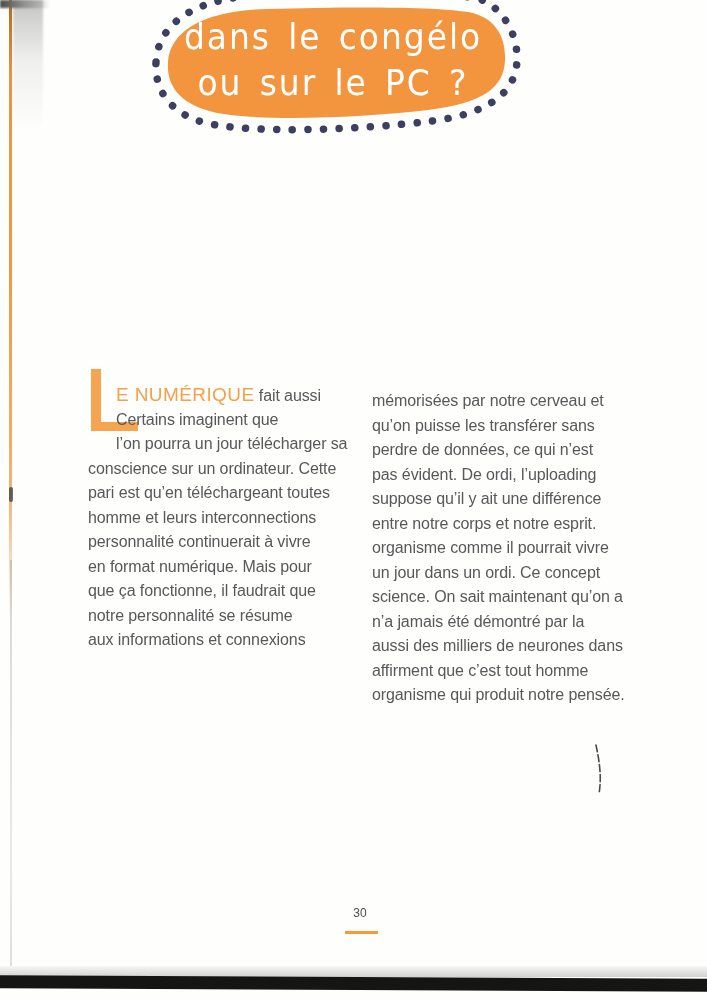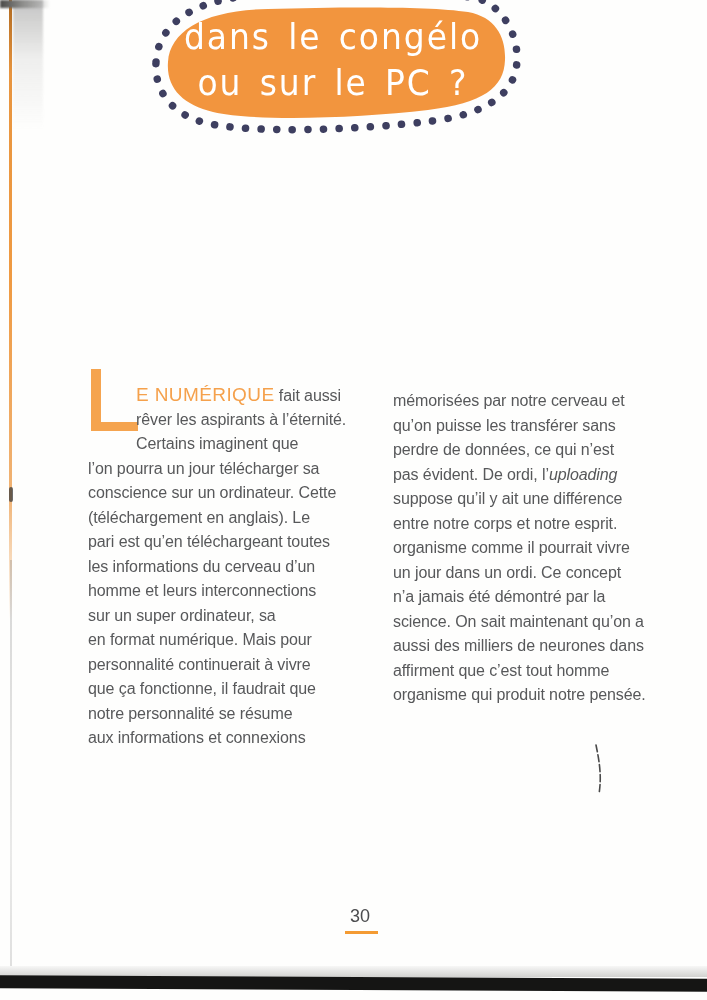--- a/index.html
+++ b/index.html
@@ -35,31 +35,31 @@
     color:#ffffff;font-family:"DejaVu Sans",sans-serif;font-weight:400;
     font-size:34px;letter-spacing:2px;word-spacing:5px;line-height:43px;
     transform:scale(.97,1.06);transform-origin:center top;}
 
   
   .dropcap{position:absolute;left:91px;top:369px;width:37px;height:53px;
     border-left:10px solid #f5a44f;border-bottom:9px solid #f5a44f;}
   .dropcap span{position:absolute;opacity:0;font-size:1px;}
   .col{position:absolute;color:#57585a;font-size:16px;letter-spacing:-0.1px;}
   .col-left{left:88px;top:383px;width:268px;}
-  .col-right{left:393px;top:389px;width:280px;}
+  .col-right{left:372px;top:389px;width:280px;}
   .tl{height:24.5px;line-height:24.5px;white-space:nowrap;}
-  .col-left .tl:nth-child(-n+3){margin-left:48px;}
+  .col-left .tl:nth-child(-n+3){margin-left:28px;}
   .accent{color:#f5a14c;font-size:19px;letter-spacing:.4px;}
-  .italic{font-style:italic;}
+  .italic{}
 
   .pen-stroke{position:absolute;left:588px;top:742px;}
 
   
   .pagenum{position:absolute;left:340px;top:906px;width:40px;text-align:center;
-    color:#4b4c4e;font-size:18px;}
+    color:#4b4c4e;font-size:12px;}
   .page-underline{position:absolute;left:345px;top:931px;width:33px;height:3px;background:#f49b33;}
 </style>
 </head>
 <body>
 
 <div class="page">
 
   <div class="edge-orange"></div>
   <div class="edge-gray"></div>
   <div class="edge-shadow"></div>
@@ -90,46 +90,42 @@
       <div>ou sur le PC ?</div>
     </div>
   </div>
 
   <div class="dropcap">
       <span>L</span>
     </div>
 
   <div class="col col-left">
       <div class="tl"><span class="accent">E NUMÉRIQUE</span><span> fait aussi</span></div>
-      <div class="tl"><span>rêver les aspirants à l’éternité.</span></div>
       <div class="tl"><span>Certains imaginent que</span></div>
       <div class="tl"><span>l’on pourra un jour télécharger sa</span></div>
       <div class="tl"><span>conscience sur un ordinateur. Cette</span></div>
-      <div class="tl"><span>(téléchargement en anglais). Le</span></div>
       <div class="tl"><span>pari est qu’en téléchargeant toutes</span></div>
-      <div class="tl"><span>les informations du cerveau d’un</span></div>
       <div class="tl"><span>homme et leurs interconnections</span></div>
-      <div class="tl"><span>sur un super ordinateur, sa</span></div>
+      <div class="tl"><span>personnalité continuerait à vivre</span></div>
       <div class="tl"><span>en format numérique. Mais pour</span></div>
-      <div class="tl"><span>personnalité continuerait à vivre</span></div>
       <div class="tl"><span>que ça fonctionne, il faudrait que</span></div>
       <div class="tl"><span>notre personnalité se résume</span></div>
       <div class="tl"><span>aux informations et connexions</span></div>
     </div>
   <div class="col col-right">
       <div class="tl"><span>mémorisées par notre cerveau et</span></div>
       <div class="tl"><span>qu’on puisse les transférer sans</span></div>
       <div class="tl"><span>perdre de données, ce qui n’est</span></div>
       <div class="tl"><span>pas évident. De ordi, l’</span><span class="italic">uploading</span></div>
       <div class="tl"><span>suppose qu’il y ait une différence</span></div>
       <div class="tl"><span>entre notre corps et notre esprit.</span></div>
       <div class="tl"><span>organisme comme il pourrait vivre</span></div>
       <div class="tl"><span>un jour dans un ordi. Ce concept</span></div>
+      <div class="tl"><span>science. On sait maintenant qu’on a</span></div>
       <div class="tl"><span>n’a jamais été démontré par la</span></div>
-      <div class="tl"><span>science. On sait maintenant qu’on a</span></div>
       <div class="tl"><span>aussi des milliers de neurones dans</span></div>
       <div class="tl"><span>affirment que c’est tout homme</span></div>
       <div class="tl"><span>organisme qui produit notre pensée.</span></div>
     </div>
 
   <svg class="pen-stroke" width="22" height="56" viewBox="0 0 22 56">
     <path d="M8 3 C 11 18, 14 33, 11 52" fill="none" stroke="#4a4a4a" stroke-width="1.6" stroke-dasharray="7 3" stroke-linecap="round"></path>
   </svg>
 
   <div class="pagenum">30</div>

